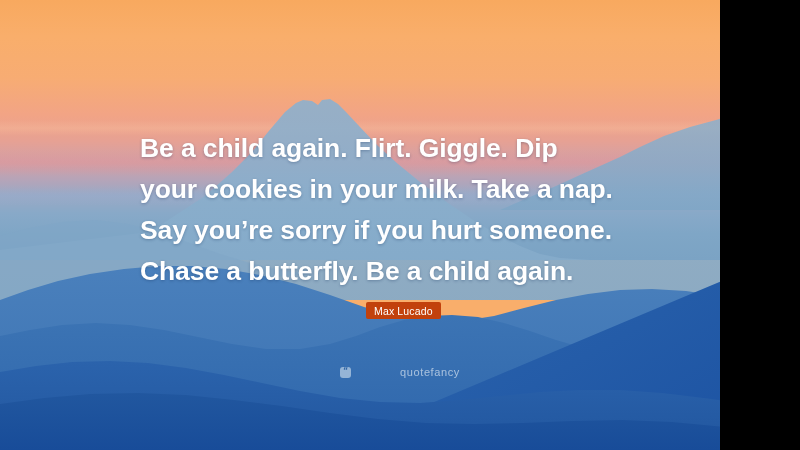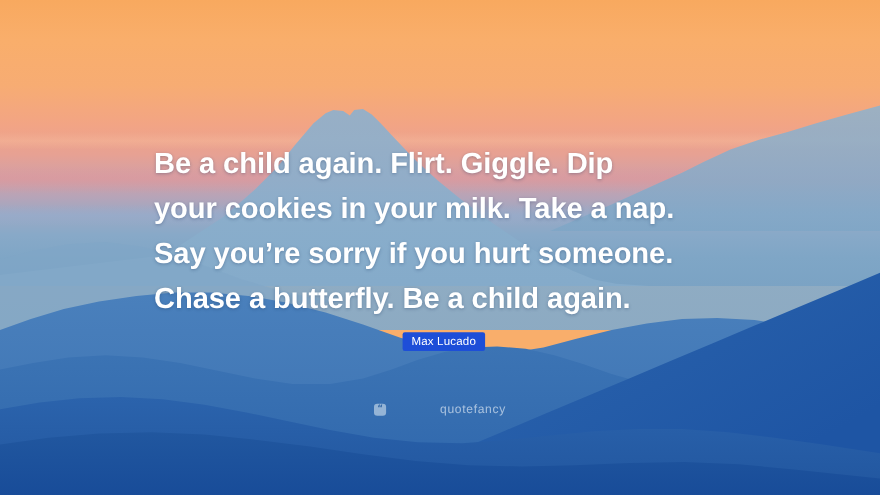--- a/index.html
+++ b/index.html
@@ -2,21 +2,21 @@
 <html><head>
 <meta charset="utf-8">
 <style>
   html, body {
     margin: 0;
     padding: 0;
     background: #000;
   }
   #stage {
     position: relative;
-    width: 800px;
+    width: 720px;
     height: 450px;
     overflow: hidden;
     font-family: "Liberation Sans", sans-serif;
     background: #F9AE6B;
   }
 
   
   .sky {
     position: absolute;
     left: 0; top: 0;
@@ -70,21 +70,21 @@
 
   
   .author-badge {
     position: absolute;
     left: 366px;
     top: 302px;
     height: 17px;
     padding: 0 8px;
     display: flex;
     align-items: center;
-    background: #1d4ed8;
+    background: #c2410c;
     border-radius: 2px;
     color: #ffffff;
     font-size: 10.5px;
     letter-spacing: 0.15px;
     white-space: nowrap;
   }
 
   
   .watermark {
     position: absolute;

